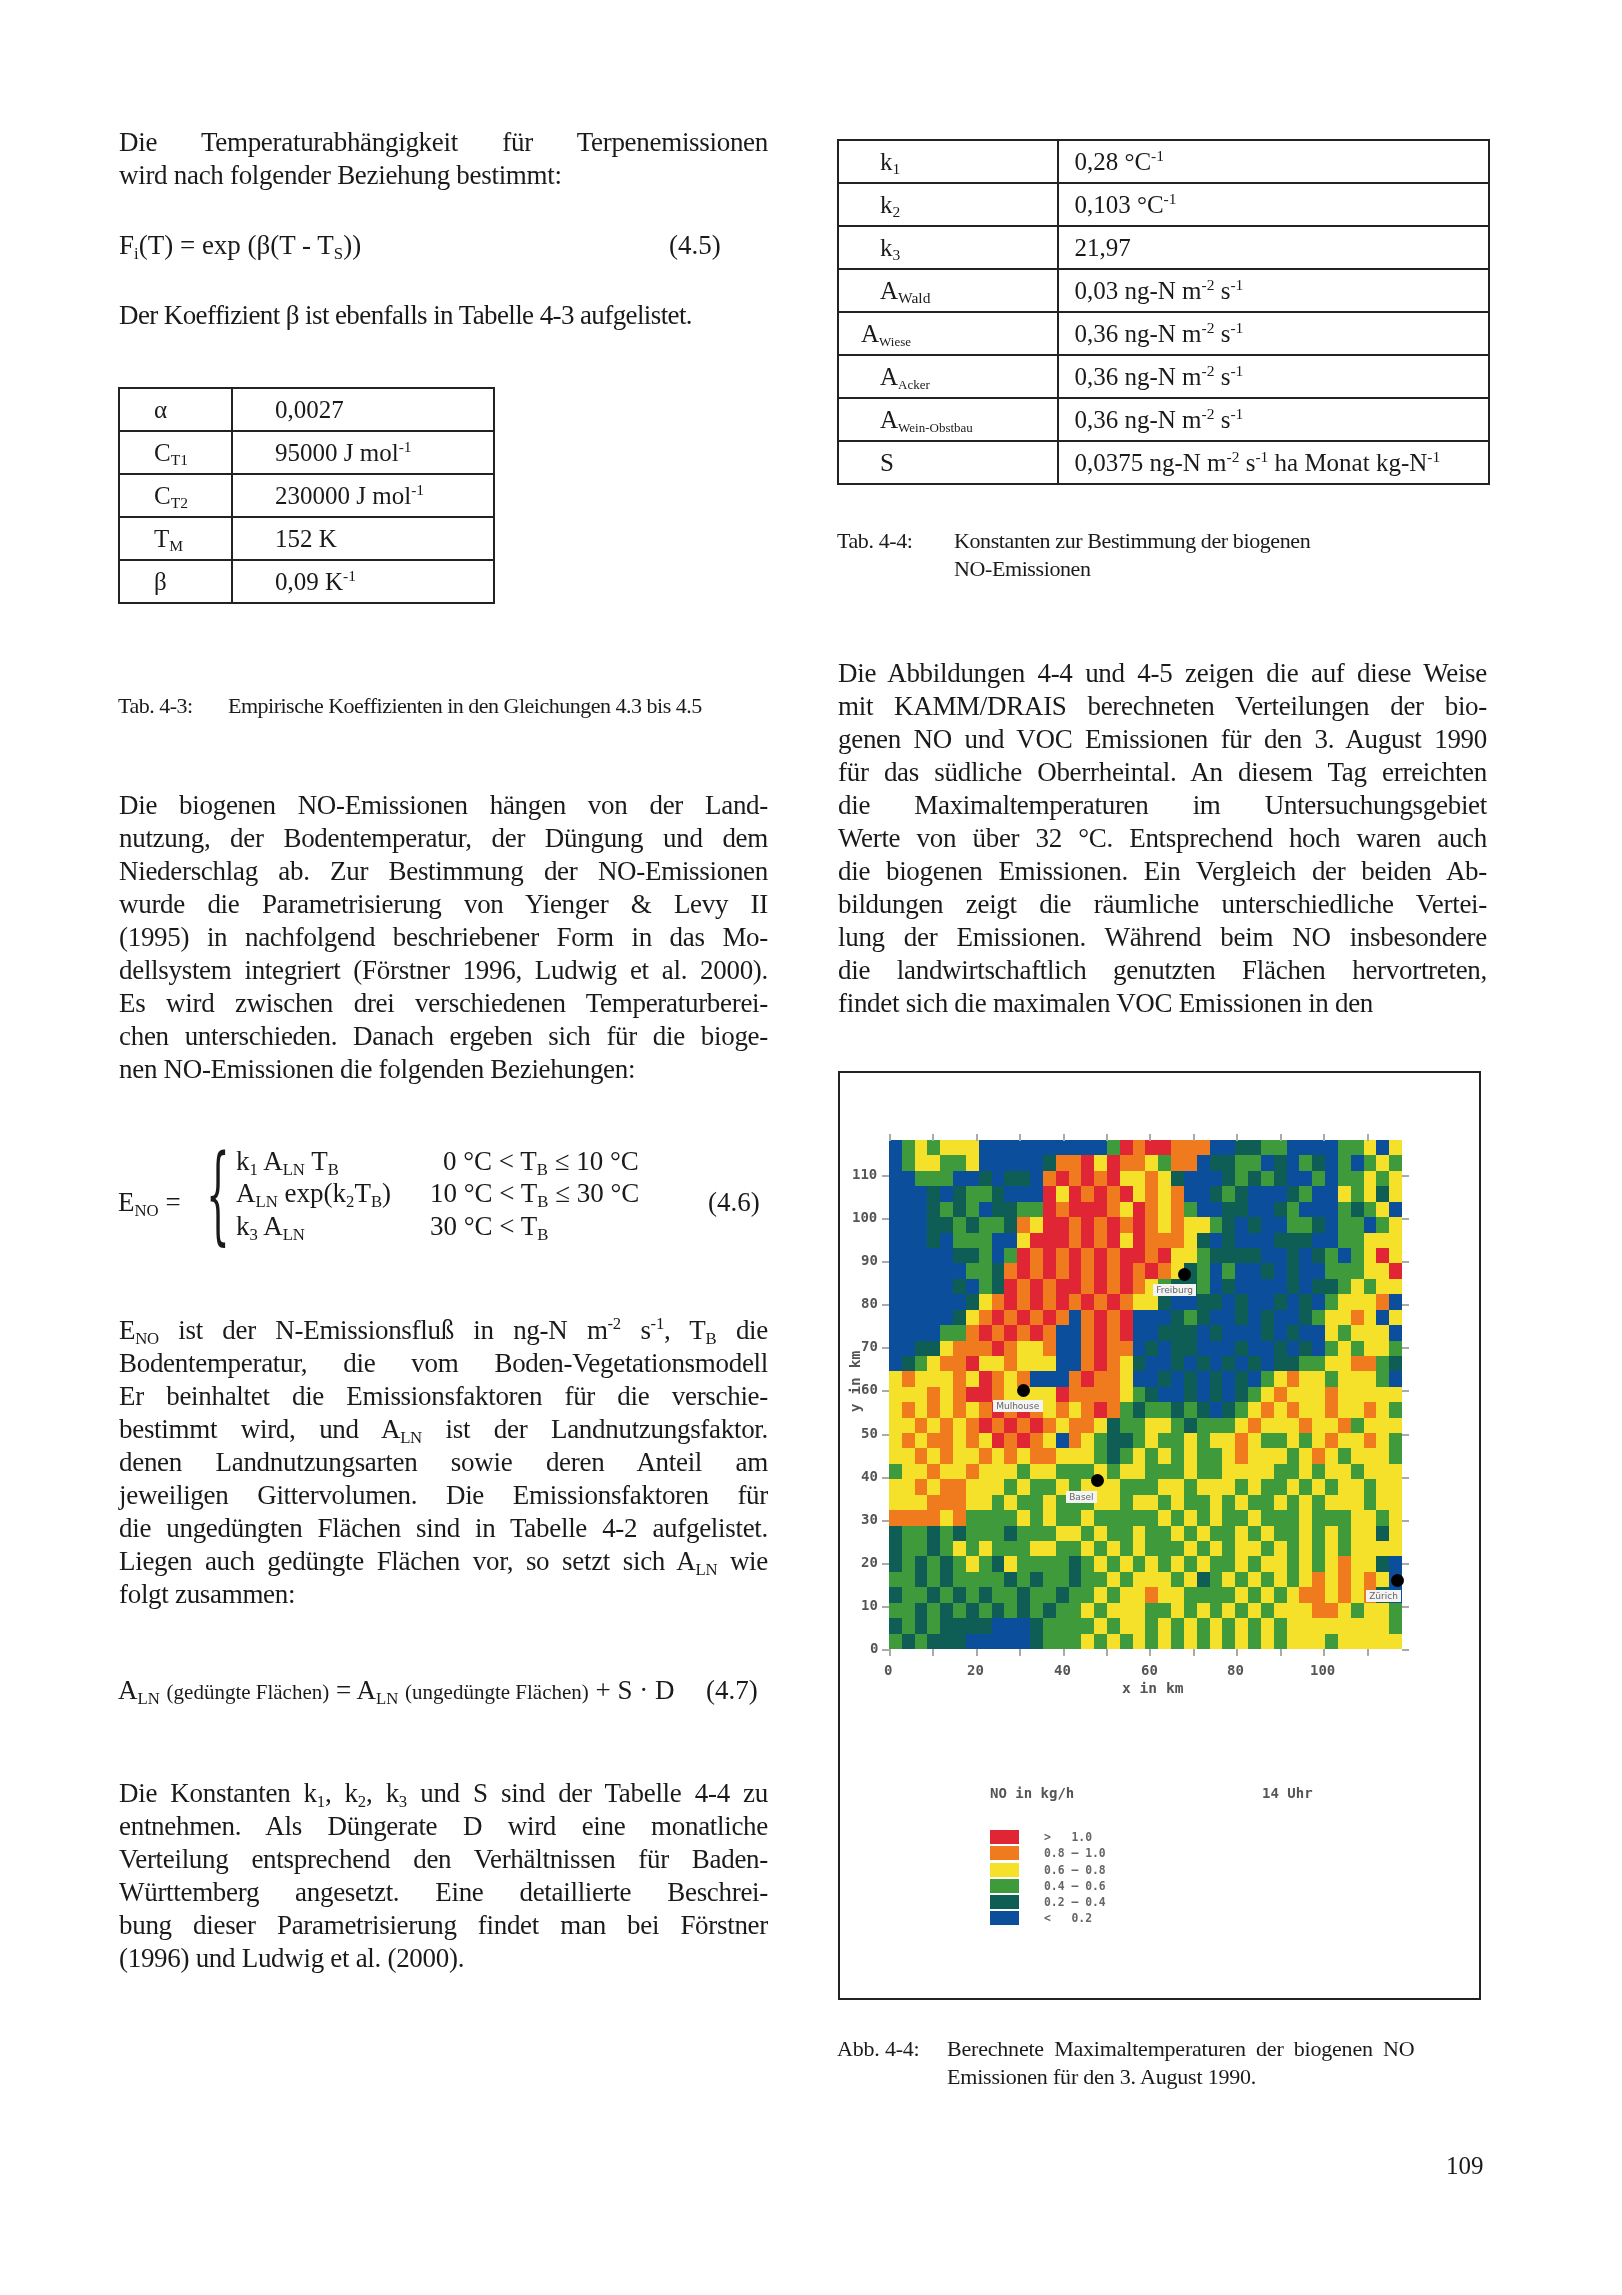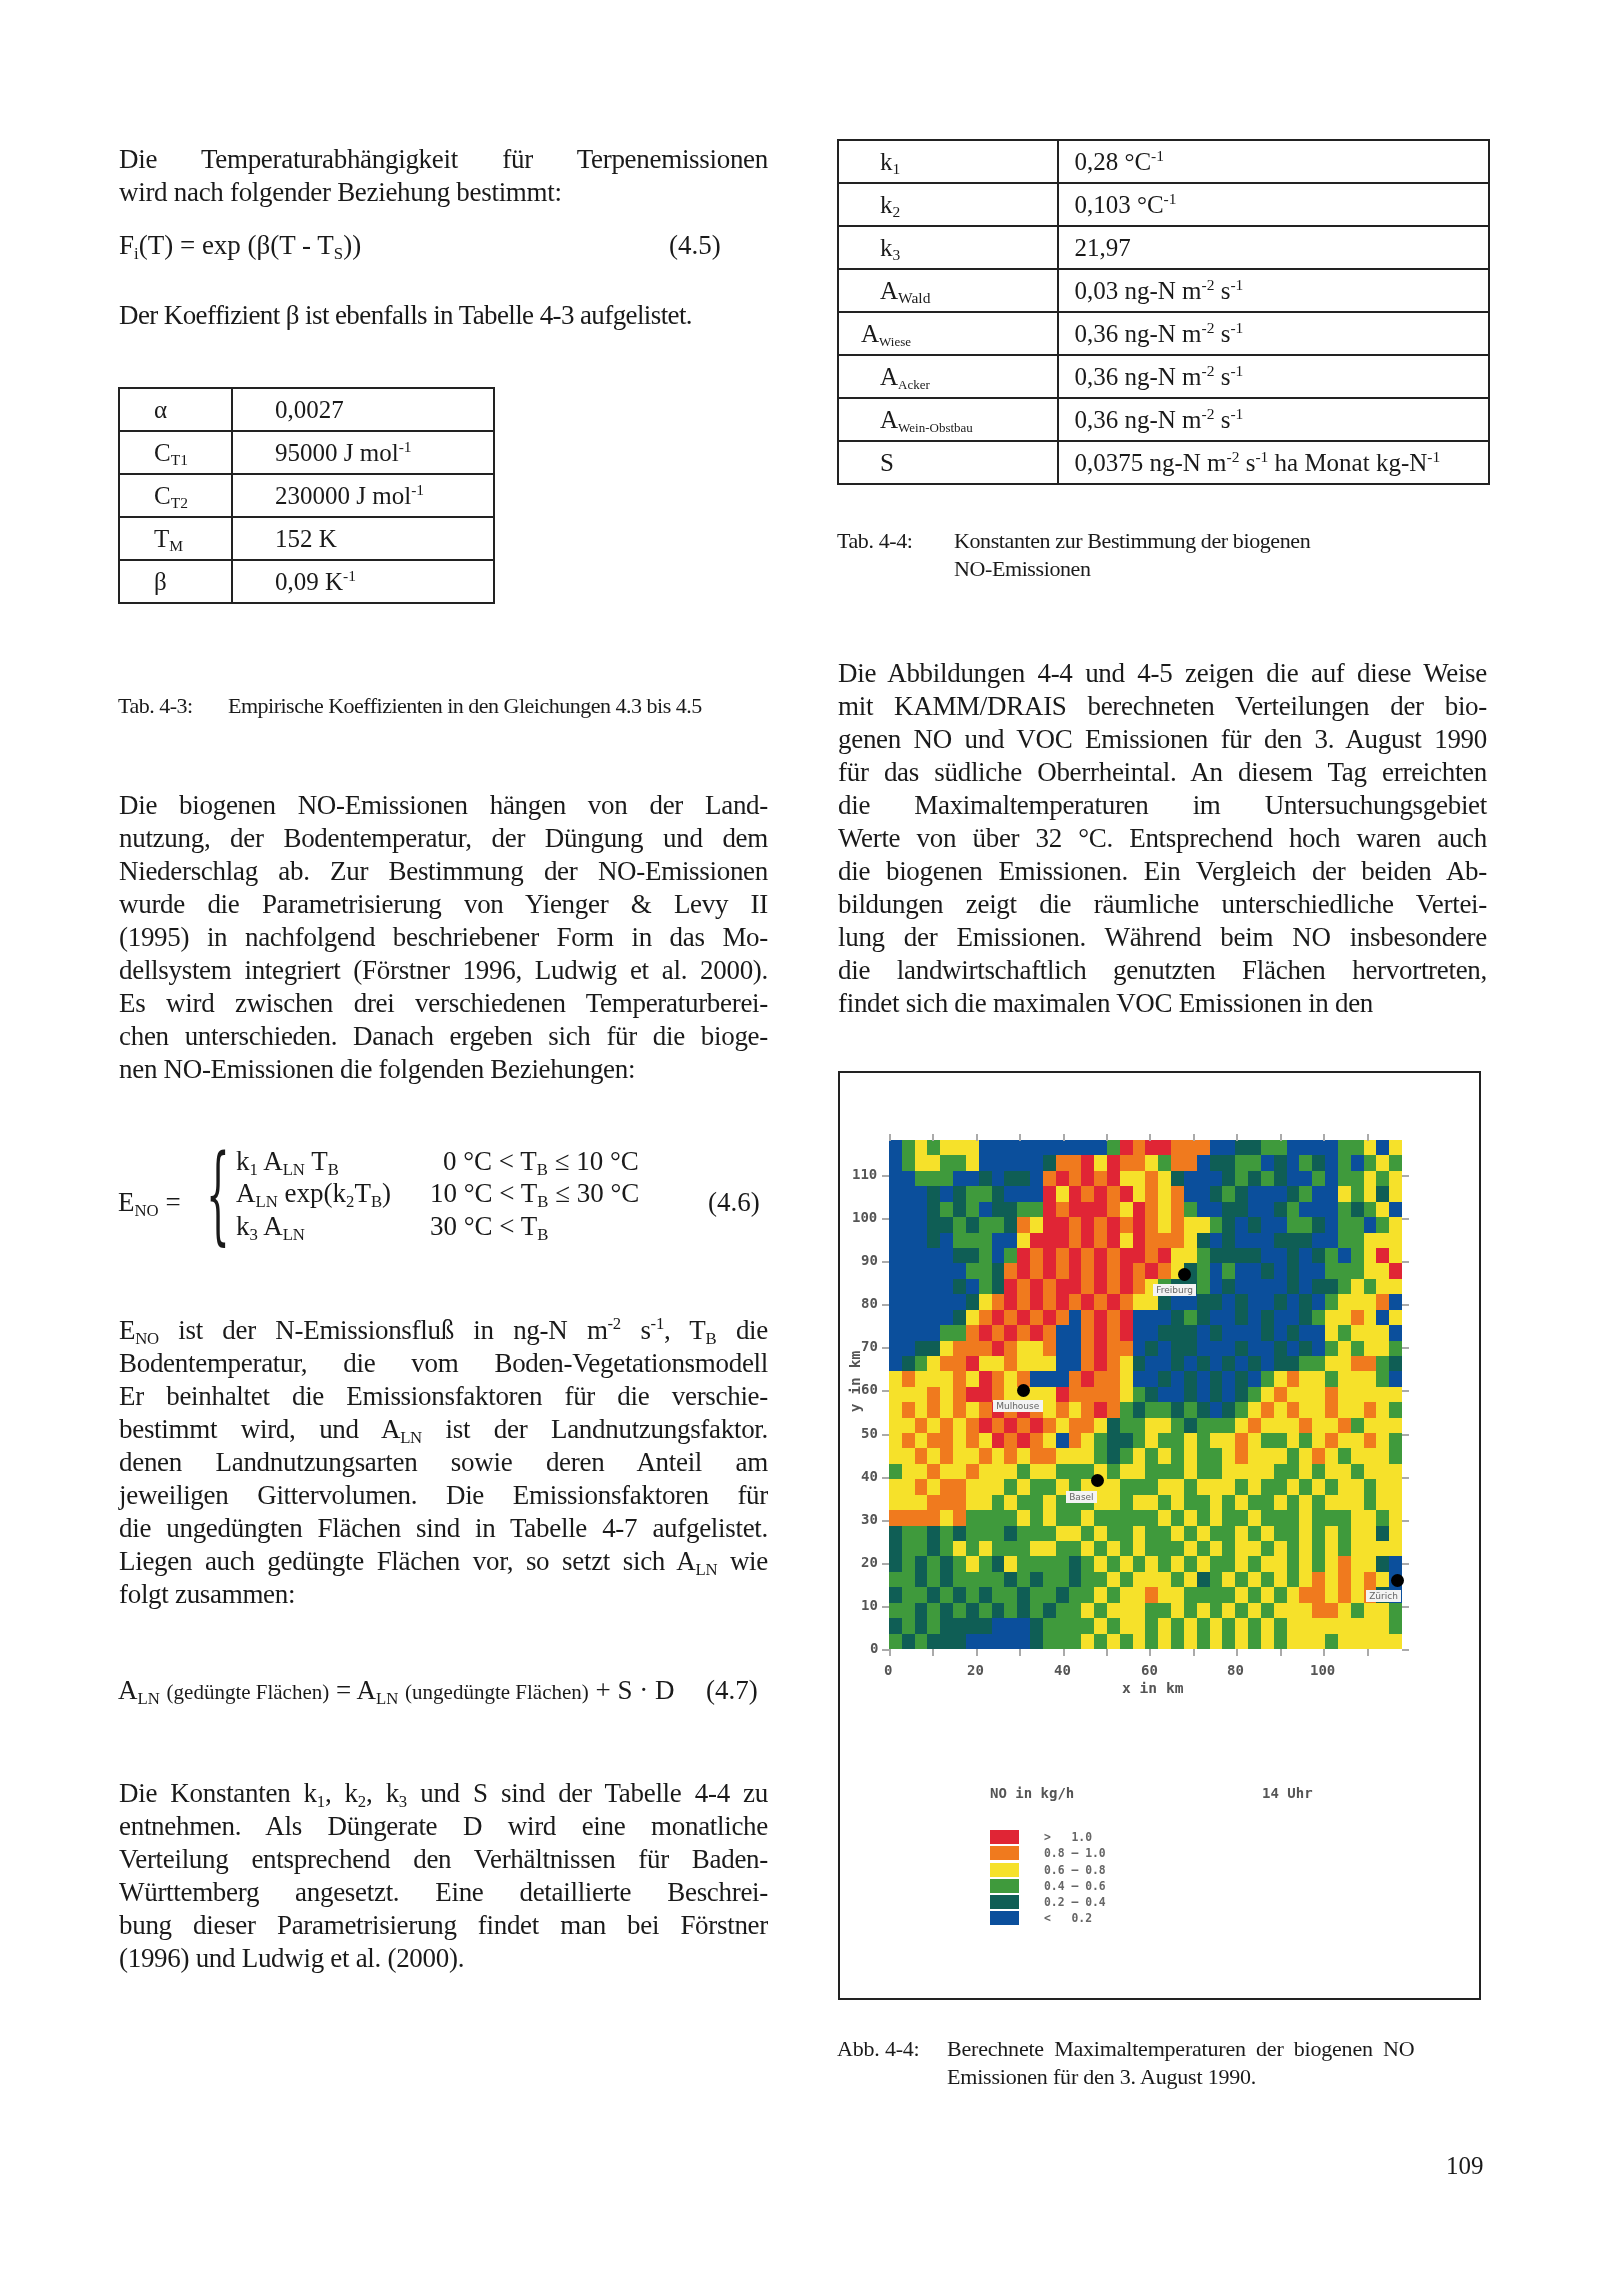--- a/index.html
+++ b/index.html
@@ -26,21 +26,21 @@
   .axis-title { position: absolute; font-family: "DejaVu Sans Mono", monospace; font-size: 14.6px; color: #555; font-weight: bold; white-space: nowrap; }
   .city-dot { position: absolute; width: 13px; height: 13px; border-radius: 50%; background: #000; }
   .city-label { position: absolute; background: #f3f3f3; font-family: "DejaVu Sans", sans-serif; font-size: 9px; color: #666; padding: 0.8px 3.2px; white-space: nowrap; }
   .legend-swatch { position: absolute; width: 29px; height: 14px; }
   .legend-text { position: absolute; font-family: "DejaVu Sans Mono", monospace; font-size: 11.4px; color: #666; font-weight: bold; white-space: pre; }
   .tick { position: absolute; background: #aaa; }
 </style>
 </head>
 <body>
 
-<div class="abs para" style="left:119px; top:143px; width:649px;">
+<div class="abs para" style="left:119px; top:126px; width:649px;">
   <span class="ln">Die Temperaturabhängigkeit für Terpenemissionen</span>
   <span class="ln last">wird nach folgender Beziehung bestimmt:</span>
 </div>
 
 <div class="abs eq" style="left:119px; top:230px; width:609px;">
   <span><span>F</span><sub>i</sub><span>(T) = exp (β(T - T</span><sub>S</sub><span>))</span></span>
   <span class="abs" style="left:550px; top:0;">(4.5)</span>
 </div>
 
 <div class="abs para" style="left:119px; top:299px; width:649px; white-space:nowrap; text-align:left; letter-spacing:-0.6px;">
@@ -101,21 +101,21 @@
   <span class="abs" style="left:590px; top:41px;">(4.6)</span>
 </div>
 
 <div class="abs para" id="enoPara" style="left:119px; top:1314px; width:649px;">
     <span class="ln">E<sub>NO</sub> ist der N-Emissionsfluß in ng-N m<sup>-2</sup> s<sup>-1</sup>, T<sub>B</sub> die</span>
     <span class="ln">Bodentemperatur, die vom Boden-Vegetationsmodell</span>
     <span class="ln">Er beinhaltet die Emissionsfaktoren für die verschie-</span>
     <span class="ln">bestimmt wird, und A<sub>LN</sub> ist der Landnutzungsfaktor.</span>
     <span class="ln">denen Landnutzungsarten sowie deren Anteil am</span>
     <span class="ln">jeweiligen Gittervolumen. Die Emissionsfaktoren für</span>
-    <span class="ln">die ungedüngten Flächen sind in Tabelle 4-7 aufgelistet.</span>
+    <span class="ln">die ungedüngten Flächen sind in Tabelle 4-2 aufgelistet.</span>
     <span class="ln">Liegen auch gedüngte Flächen vor, so setzt sich A<sub>LN</sub> wie</span>
     <span class="ln last">folgt zusammen:</span>
   </div>
 
 <div class="abs eq" style="left:118px; top:1675px; width:649px;">
   <span id="eq47">A<sub>LN</sub> <span style="font-size:21px">(gedüngte Flächen)</span> = A<sub>LN</sub> <span style="font-size:21px">(ungedüngte Flächen)</span> + S · D</span>
   <span class="abs" style="left:588px; top:0;">(4.7)</span>
 </div>
 
 <div class="abs para" id="constPara" style="left:119px; top:1777px; width:649px;">

